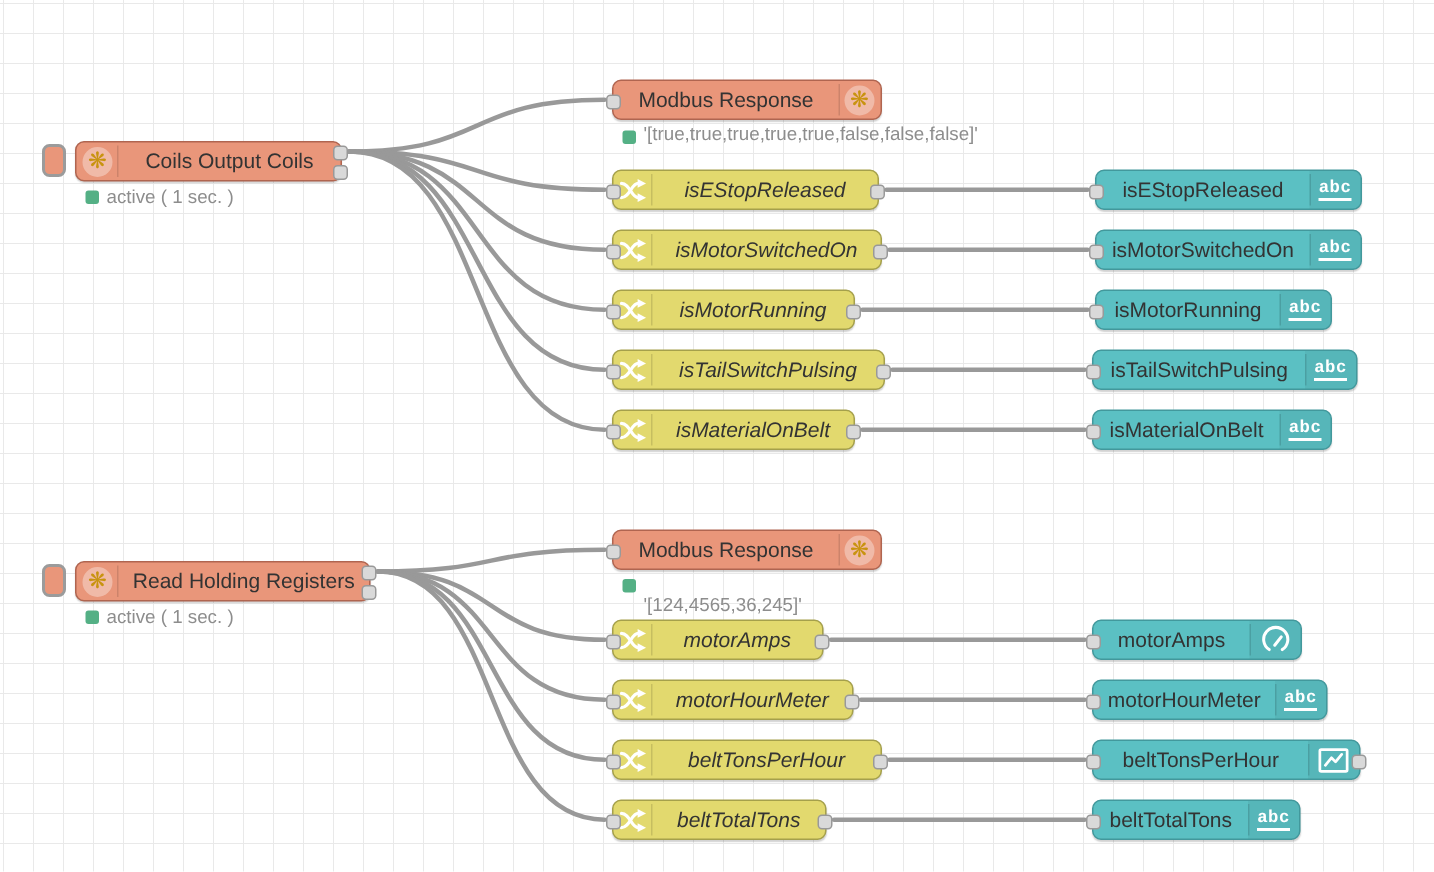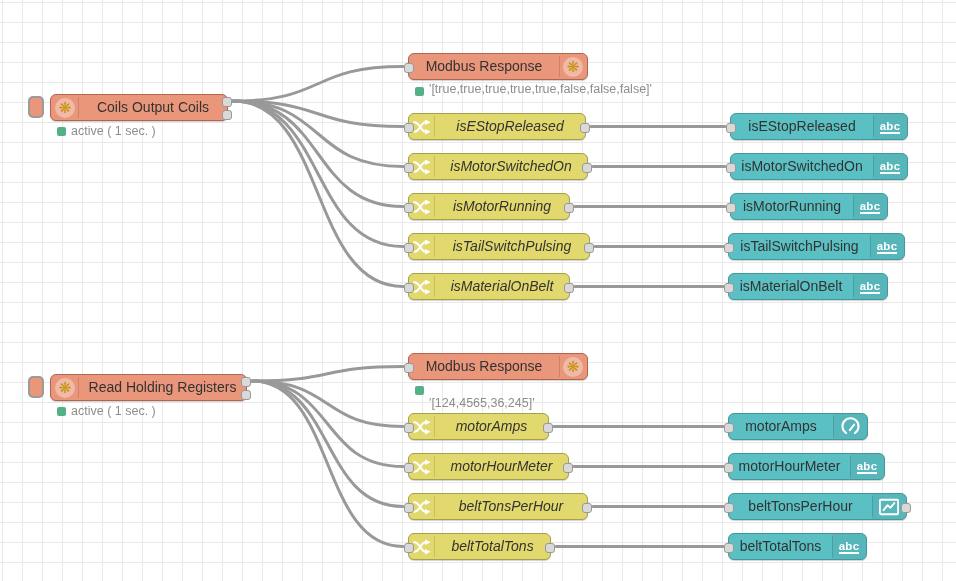--- a/index.html
+++ b/index.html
@@ -25,21 +25,21 @@
     font-size:14px; color:#333; white-space:nowrap; overflow:hidden;
     padding:0 4px; line-height:25px;
   }
   .node-label.italic{font-style:italic;}
   .icon-region{
     position:relative; display:flex; align-items:center; justify-content:center;
     flex:0 0 auto;
   }
   .icon-region.left{border-top-left-radius:5px; border-bottom-left-radius:5px;}
   .icon-region.right{border-top-right-radius:5px; border-bottom-right-radius:5px;}
-  .icon-region.shaded{background:rgba(0,0,0,0.05);}
+  .icon-region.shaded{background:rgba(0,0,0,0.05);font-family:Liberation Mono, monospace;}
   .divider-right{position:absolute; right:0; top:2px; bottom:2px; width:1px; background:rgba(0,0,0,0.12);}
   .divider-left{position:absolute; left:0; top:2px; bottom:2px; width:1px; background:rgba(0,0,0,0.12);}
   .flower-badge{
     width:20px; height:20px; border-radius:50%;
     background:rgba(255,255,255,0.35);
     display:flex; align-items:center; justify-content:center;
     font-size:15px; line-height:20px;
   }
   .abc-icon{
     color:#fff; font-weight:bold; font-size:11.5px; letter-spacing:0.3px;

